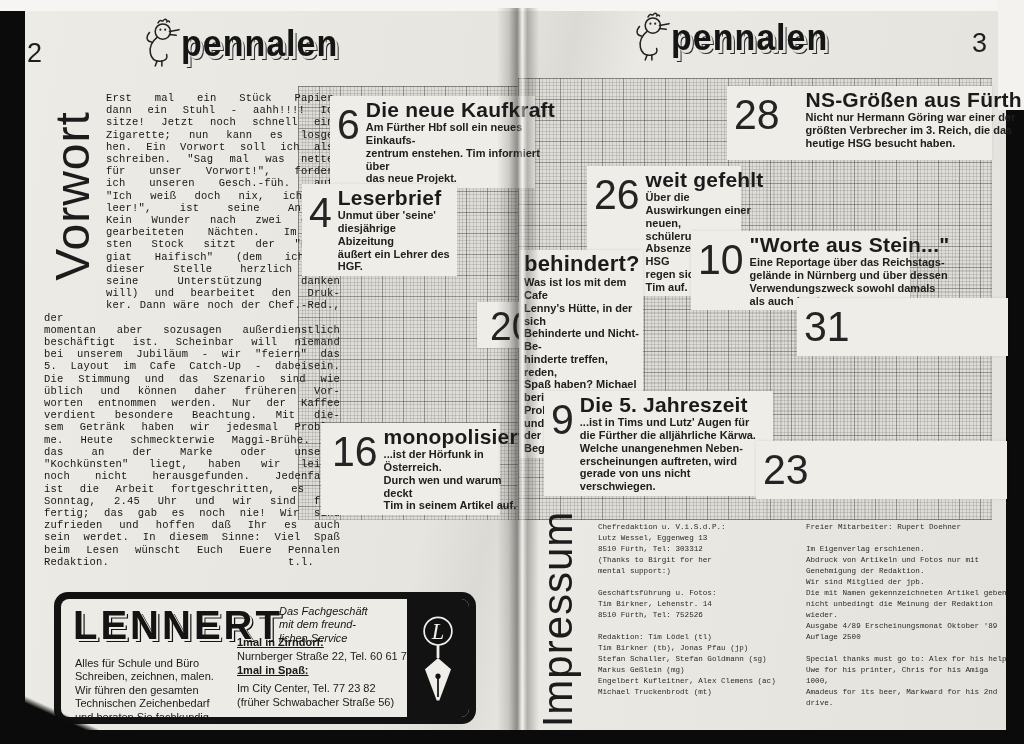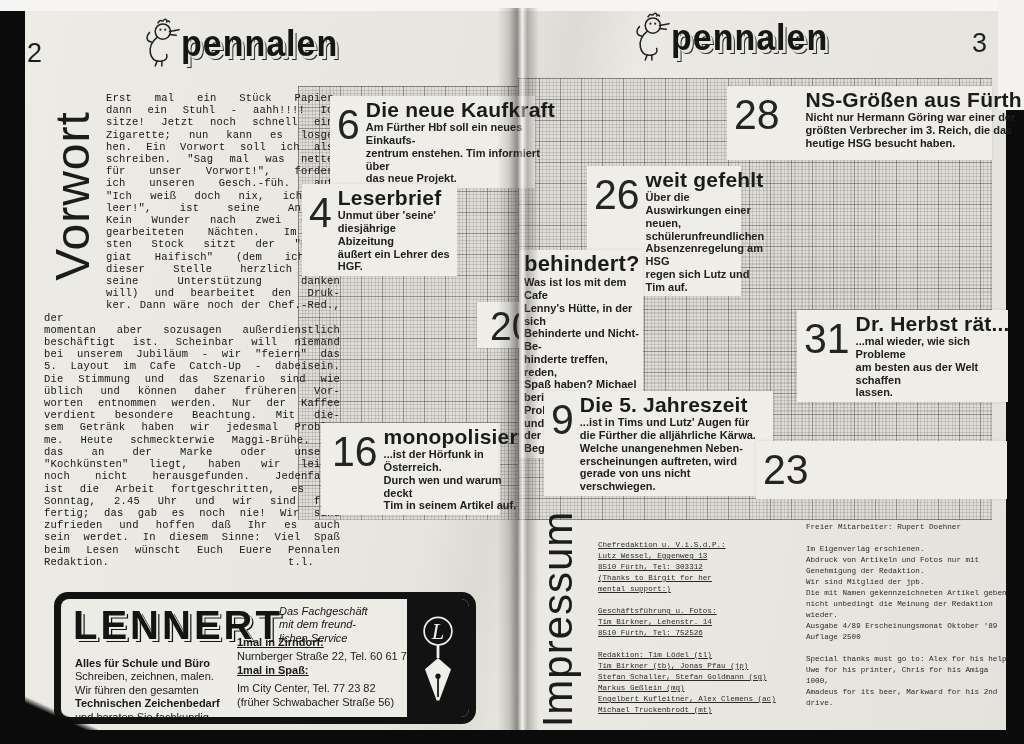--- a/index.html
+++ b/index.html
@@ -44,49 +44,49 @@
   #box-kaufkraft{left:330px;top:96px;width:205px;min-height:64px;}
   #box-leserbrief{left:302px;top:184px;width:155px;min-height:84px;}
   #box-num20{left:477px;top:302px;width:58px;height:46px;}
   #box-num20 .toc-num{margin:2px 0 0 8px;font-size:39px;}
   #box-monopolisiert{left:321px;top:423px;width:179px;min-height:56px;padding-left:9px;}
   #box-ns{left:727px;top:86px;width:265px;min-height:74px;gap:20px;}
   #box-weit{left:587px;top:166px;width:154px;min-height:82px;}
   #box-worte{left:691px;top:231px;width:219px;min-height:66px;}
   #box-behindert{left:519px;top:250px;width:124px;min-height:128px;}
   #box-behindert .toc-title{font-size:22px;}
-  #box-herbst{left:797px;top:310px;width:211px;min-height:58px;}
+  #box-herbst{left:797px;top:298px;width:211px;min-height:58px;}
   #box-jahreszeit{left:544px;top:391px;width:229px;min-height:94px;}
   #box-backward{left:756px;top:441px;width:251px;min-height:58px;}
 
   
   #foreword{left:44px;top:92px;width:296px;z-index:2;color:#161616;
     font-family:"Liberation Mono","DejaVu Sans Mono",monospace;font-size:10.5px;line-height:12.2px;letter-spacing:.2px;}
   .fw-body{text-align:justify;text-align-last:justify;}
   #vorwort-float{float:left;width:58px;height:208px;position:relative;margin-right:4px;}
   .vrot{position:absolute;left:50%;top:50%;transform:translate(-50%,-50%) rotate(-90deg);white-space:nowrap;
     font-family:"Liberation Sans","DejaVu Sans",sans-serif;color:#1c1c1c;}
   #vorwort-float .vrot{font-size:48px;letter-spacing:1px;}
   .sig{text-align:right;padding-right:26px;margin-top:-12.2px;}
 
   
   #impressum-head{left:522px;top:518px;width:72px;height:202px;z-index:2;}
   #impressum-head .vrot{font-size:42px;letter-spacing:1px;}
   .imp-col{z-index:2;color:#2a2a28;font-family:"Liberation Mono","DejaVu Sans Mono",monospace;font-size:7.6px;line-height:11px;}
-  #imp-col1{left:598px;top:540px;width:206px;text-decoration:underline;}
+  #imp-col1{left:598px;top:522px;width:206px;}
   #imp-col2{left:806px;top:522px;width:202px;}
 
   
   #ad{left:54px;top:592px;width:422px;height:132px;background:#121212;border-radius:14px;z-index:5;}
   #ad-inner{position:absolute;left:7px;top:7px;right:7px;bottom:7px;background:#edebe5;border-radius:8px;overflow:hidden;}
   #ad-logo{position:absolute;left:12px;top:4px;font-size:40px;font-weight:900;letter-spacing:3px;color:#141414;
     text-shadow:2px 2px 0 #edebe5,3.2px 3.2px 0 #141414;}
   #ad-tagline{position:absolute;left:218px;top:6px;font-size:11px;font-style:italic;line-height:1.22;color:#141414;}
   #ad-left{position:absolute;left:14px;top:58px;font-size:11px;line-height:1.22;color:#1a1a1a;}
-  .ad-bold{font-weight:700;}
+  .ad-bold{font-weight:400;}
   #ad-addr{position:absolute;left:176px;top:37px;font-size:11px;line-height:1.25;color:#1a1a1a;}
   .ad-label{font-weight:700;text-decoration:underline;}
   #ad-addr .gap{height:5px;}
   #ad-pen{position:absolute;right:0;top:0;width:62px;height:100%;background:#121212;}
   #ad-pen svg{position:absolute;left:50%;top:50%;transform:translate(-50%,-50%);}
 </style>
 </head>
 <body>
 
 <div id="stage">
@@ -225,43 +225,47 @@
     <div class="toc-num">26</div>
     <div class="toc-body">
       <div class="toc-title">weit gefehlt</div>
       <div class="toc-teaser ml">Über die Auswirkungen einer
 neuen, schülerunfreundlichen
 Absenzenregelung am HSG
 regen sich Lutz und Tim auf.</div>
     </div>
   </div>
 
+  <div class="abs tocbox" id="box-worte">
+    <div class="toc-num">10</div>
+    <div class="toc-body">
+      <div class="toc-title">"Worte aus Stein..."</div>
+      <div class="toc-teaser ml">Eine Reportage über das Reichstags-
+gelände in Nürnberg und über dessen
+Verwendungszweck sowohl damals
+als auch heute.</div>
+    </div>
+  </div>
 
   <div class="abs tocbox" id="box-behindert">
     <div class="toc-body">
       <div class="toc-title">behindert?</div>
       <div class="toc-teaser ml">Was ist los mit dem Cafe
 Lenny's Hütte, in der sich
 Behinderte und Nicht-Be-
 hinderte treffen, reden,
 Spaß haben? Michael
 berichtet von Problemen
 und Möglichkeiten der
 Begegnungsstätte.</div>
     </div>
   </div>
 
   <div class="abs tocbox" id="box-herbst">
     <div class="toc-num">31</div>
-    <div class="toc-body">
-      <div class="toc-title">Dr. Herbst rät...</div>
-      <div class="toc-teaser ml">...mal wieder, wie sich Probleme
-am besten aus der Welt schaffen
-lassen.</div>
-    </div>
   </div>
 
   <div class="abs tocbox" id="box-jahreszeit">
     <div class="toc-num">9</div>
     <div class="toc-body">
       <div class="toc-title">Die 5. Jahreszeit</div>
       <div class="toc-teaser ml">...ist in Tims und Lutz' Augen für
 die Fürther die alljährliche Kärwa.
 Welche unangenehmen Neben-
 erscheinungen auftreten, wird

